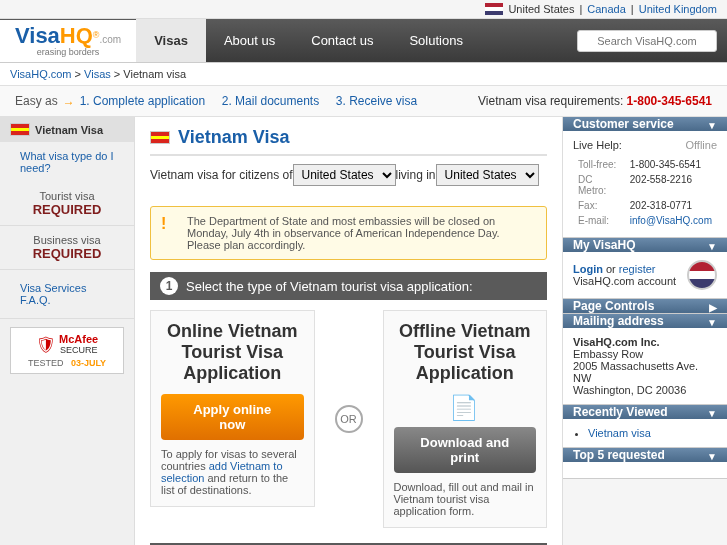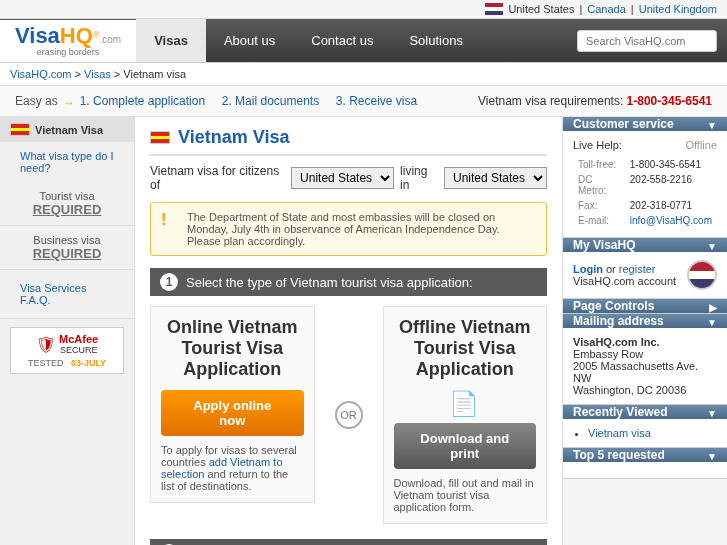--- a/index.html
+++ b/index.html
@@ -10,21 +10,21 @@
     #header { background: #fff; border-bottom: 1px solid #ccc; }
     #top-bar { background: #f5f5f5; border-bottom: 1px solid #ddd; padding: 3px 10px; font-size: 11px; display: flex; align-items: center; justify-content: flex-end; gap: 5px; }
     #top-bar .flag { width: 18px; height: 12px; background: linear-gradient(#b22234 33%, #fff 33%, #fff 66%, #3c3b6e 66%); display: inline-block; }
     #nav-bar { background: linear-gradient(to bottom, #5a5a5a, #3a3a3a); display: flex; align-items: center; padding: 0; }
     #logo-area { padding: 5px 15px; background: #fff; display: flex; align-items: center; flex-direction: column; min-width: 130px; }
     #logo-visa { color: #1a5fa8; }
     #nav-links { display: flex; align-items: stretch; flex: 1; }
     .nav-item { color: #fff; padding: 14px 18px; cursor: pointer; font-size: 13px; display: flex; align-items: center; }
     .nav-item.active { background: #e8e8e8; color: #333; font-weight: bold; }
     #search-box { margin-left: auto; padding: 5px 10px; }
-    #search-box input { padding: 4px 8px; border: 1px solid #ccc; border-radius: 3px; font-size: 11px; width: 140px; color: #999; }
+    #search-box input { padding: 4px 8px; border: 1px solid #ccc; border-radius: 3px; font-size: 11px; width: 140px; color: #999; text-align: center; }
 
     
     #breadcrumb { padding: 5px 10px; font-size: 11px; background: #fff; border-bottom: 1px solid #e0e0e0; }
 
     
     #steps-bar { background: #f9f9f9; border-bottom: 1px solid #e0e0e0; padding: 8px 15px; display: flex; align-items: center; justify-content: space-between; }
     #steps-bar .steps { font-size: 12px; color: #555; display: flex; align-items: center; gap: 5px; }
     #steps-bar .steps .arrow { color: #f90; }
     #steps-bar .steps .step { color: #1a5fa8; }
 
@@ -32,33 +32,33 @@
     #main { display: flex; gap: 0; }
     #sidebar { width: 135px; min-width: 135px; background: #f0f0f0; border-right: 1px solid #ddd; }
     #content { flex: 1; background: #fff; padding: 10px 15px; }
     #right-panel { width: 165px; min-width: 165px; background: #f5f5f5; border-left: 1px solid #ddd; }
 
     
     .sidebar-title { background: #e0e0e0; padding: 6px 10px; font-size: 11px; font-weight: bold; color: #333; display: flex; align-items: center; gap: 5px; }
     .sidebar-flag { width: 20px; height: 13px; display: inline-block; background: linear-gradient(to bottom, #da251d 33%, #ffff00 33%, #ffff00 66%, #da251d 66%); border: 1px solid #ccc; }
     .sidebar-section { border-bottom: 1px solid #ddd; padding: 8px 10px; }
     .sidebar-label { font-size: 11px; color: #555; text-align: center; }
-    .sidebar-required { color: #737373; font-weight: bold; font-size: 13px; text-align: center; text-decoration: underline; }
+    .sidebar-required { color: #7f1d1d; font-weight: bold; font-size: 13px; text-align: center; }
     .sidebar-link { color: #1a5fa8; font-size: 11px; display: block; padding: 4px 10px; }
     .sidebar-what-link { color: #1a5fa8; font-size: 11px; display: block; padding: 4px 10px; }
     .mcafee { padding: 8px 10px; text-align: center; }
     .mcafee-box { border: 1px solid #ccc; background: #fff; padding: 5px; font-size: 9px; text-align: center; }
     .mcafee-name { color: #c00; font-weight: bold; font-size: 11px; }
     .mcafee-secure { color: #333; font-size: 9px; }
     .mcafee-tested { color: #666; font-size: 9px; }
     .mcafee-date { color: #f90; font-weight: bold; }
 
     
     .page-title { font-size: 18px; color: #1a5fa8; font-weight: bold; display: flex; align-items: center; gap: 8px; margin-bottom: 8px; border-bottom: 2px solid #e0e0e0; padding-bottom: 6px; }
-    .citizens-row { margin-bottom: 10px; font-size: 12px; display: flex; align-items: center; gap: 6px; }
+    .citizens-row { margin-bottom: 20px; font-size: 12px; display: flex; align-items: center; }
     .citizens-row select { padding: 2px 4px; border: 1px solid #999; font-size: 12px; }
 
     .alert-box { background: #fffbe6; border: 1px solid #f0c040; border-radius: 3px; padding: 8px 12px 8px 36px; margin-bottom: 12px; font-size: 11px; color: #555; position: relative; }
     .alert-icon { position: absolute; left: 10px; top: 8px; color: #f90; font-size: 16px; font-weight: bold; }
 
     .section-header { background: #5a5a5a; color: #fff; padding: 5px 10px; margin-bottom: 10px; font-size: 13px; display: flex; align-items: center; gap: 8px; }
     .section-num { background: #fff; color: #5a5a5a; font-weight: bold; width: 18px; height: 18px; border-radius: 50%; display: flex; align-items: center; justify-content: center; font-size: 12px; }
 
     .visa-options { display: flex; align-items: flex-start; gap: 20px; margin-bottom: 15px; }
     .visa-option { flex: 1; padding: 10px; border: 1px solid #e0e0e0; background: #fafafa; text-align: center; }

